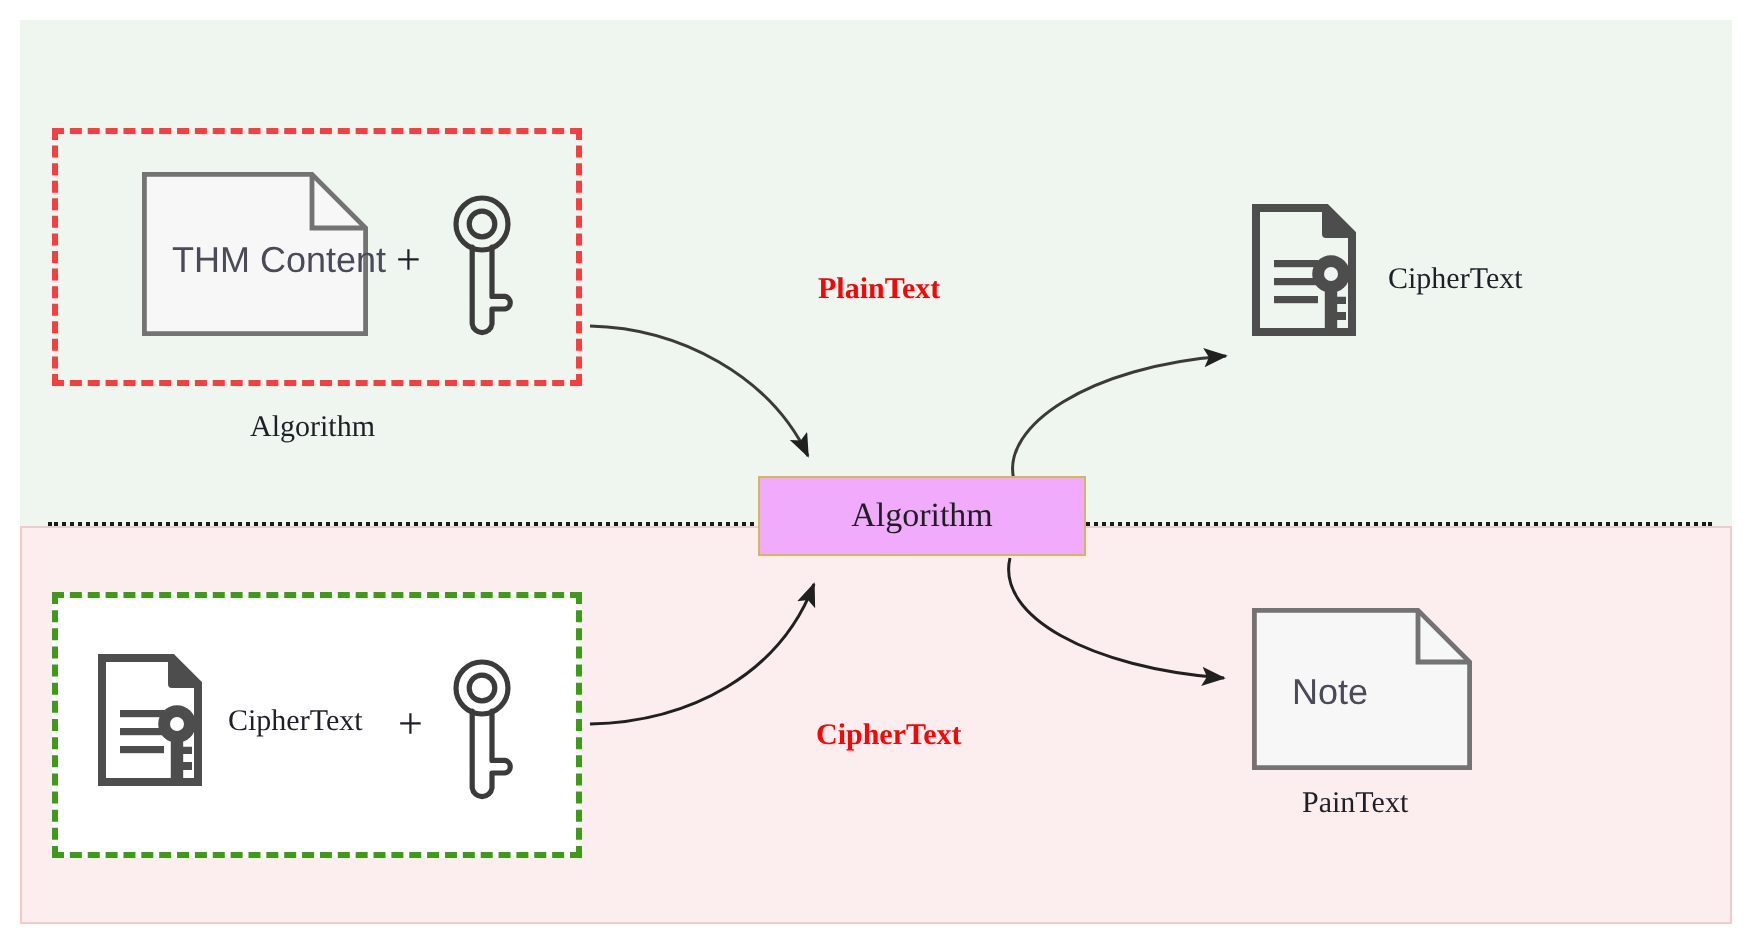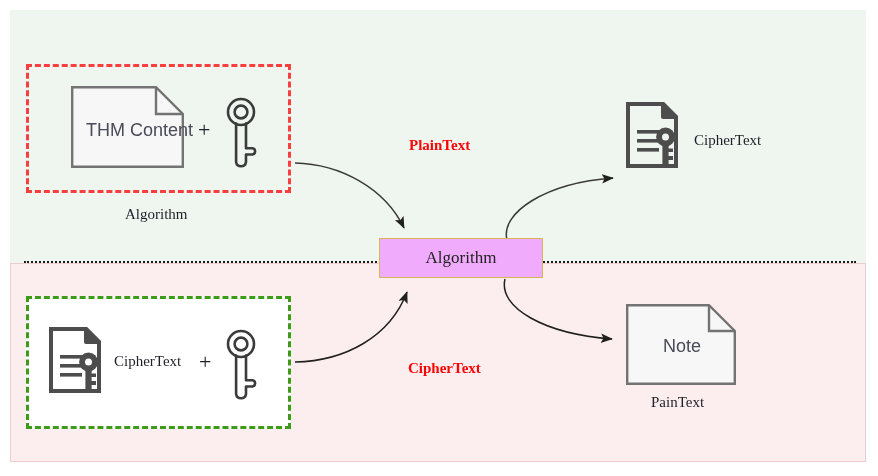--- a/index.html
+++ b/index.html
@@ -117,21 +117,21 @@
   #doc-note {
     left: 626px;
     top: 304px;
     width: 110px;
     height: 81px;
   }
   #doc-note-label {
     left: 646px;
     top: 336px;
     width: 72px;
-    text-align: center;
+    text-align: left;
   }
 
   
   .key-outline { position: absolute; }
   #key-plain { left: 224px; top: 96px; width: 34px; height: 74px; }
   #key-cipher-bottom { left: 224px; top: 328px; width: 34px; height: 74px; }
 
   
   .plus-sign {
     position: absolute;

